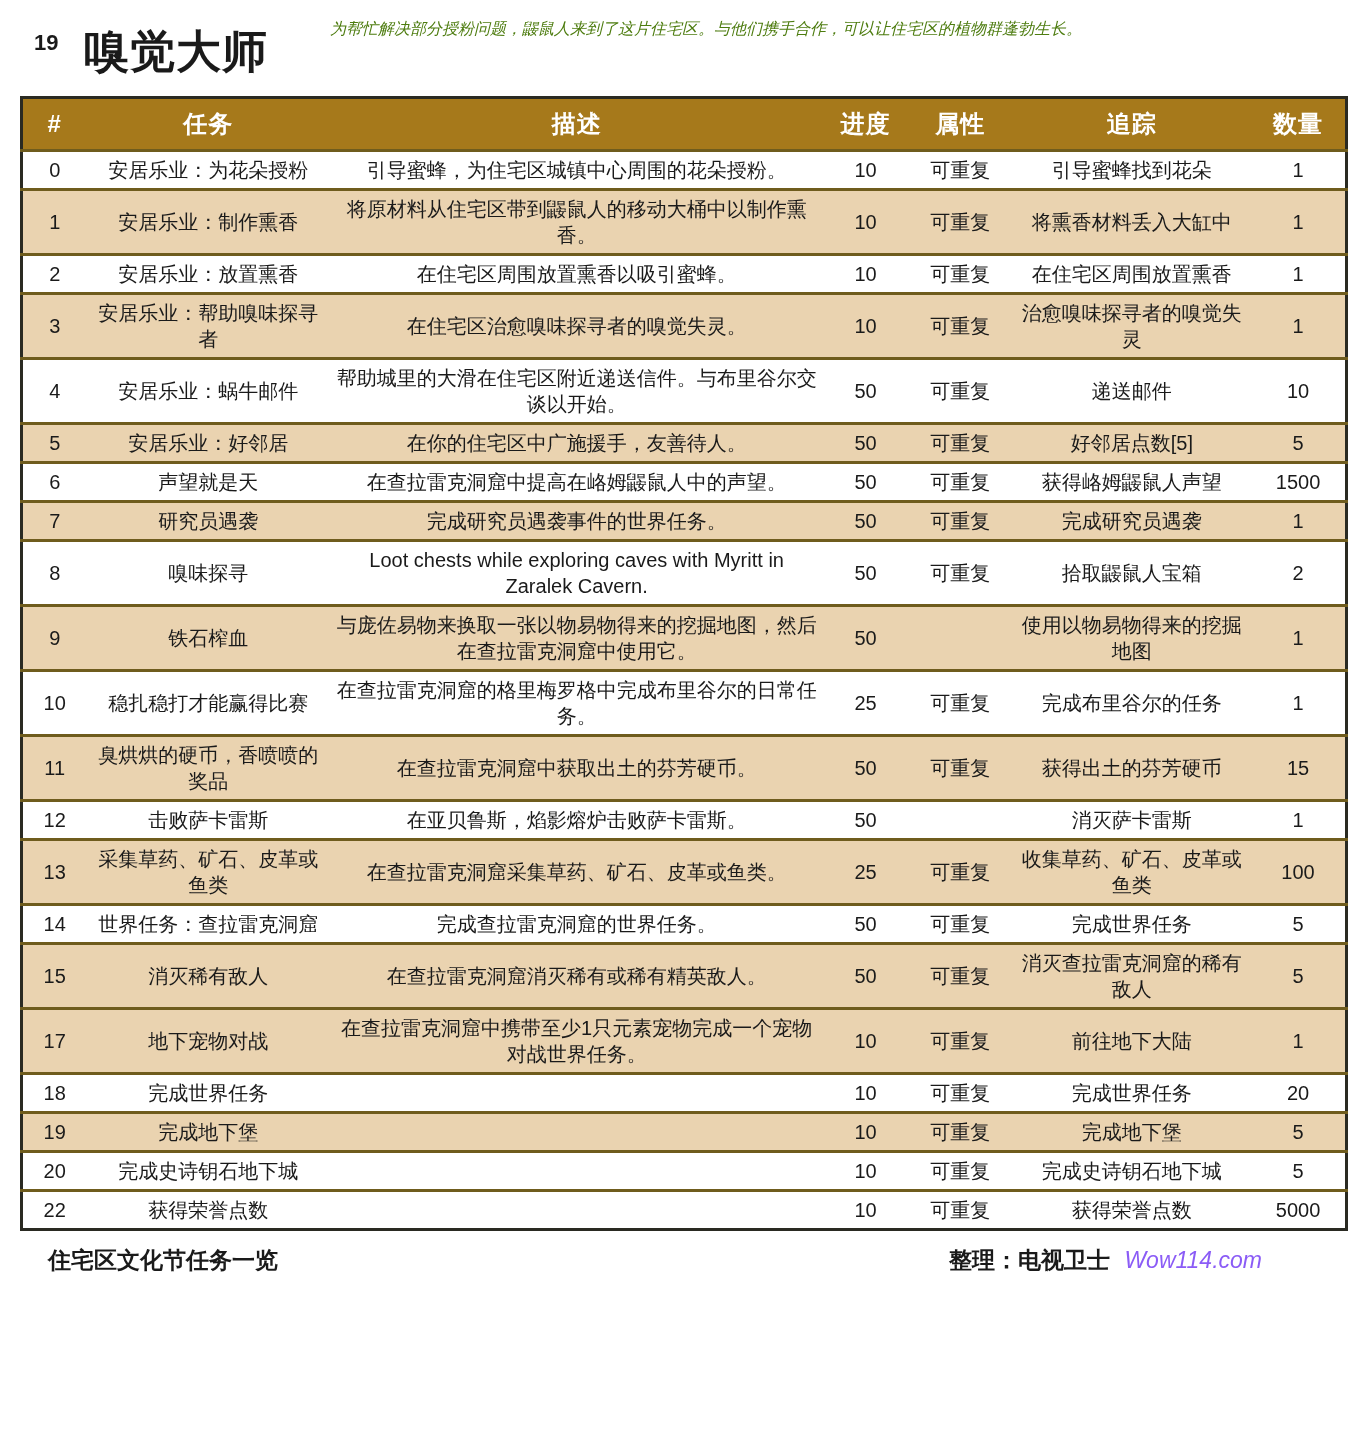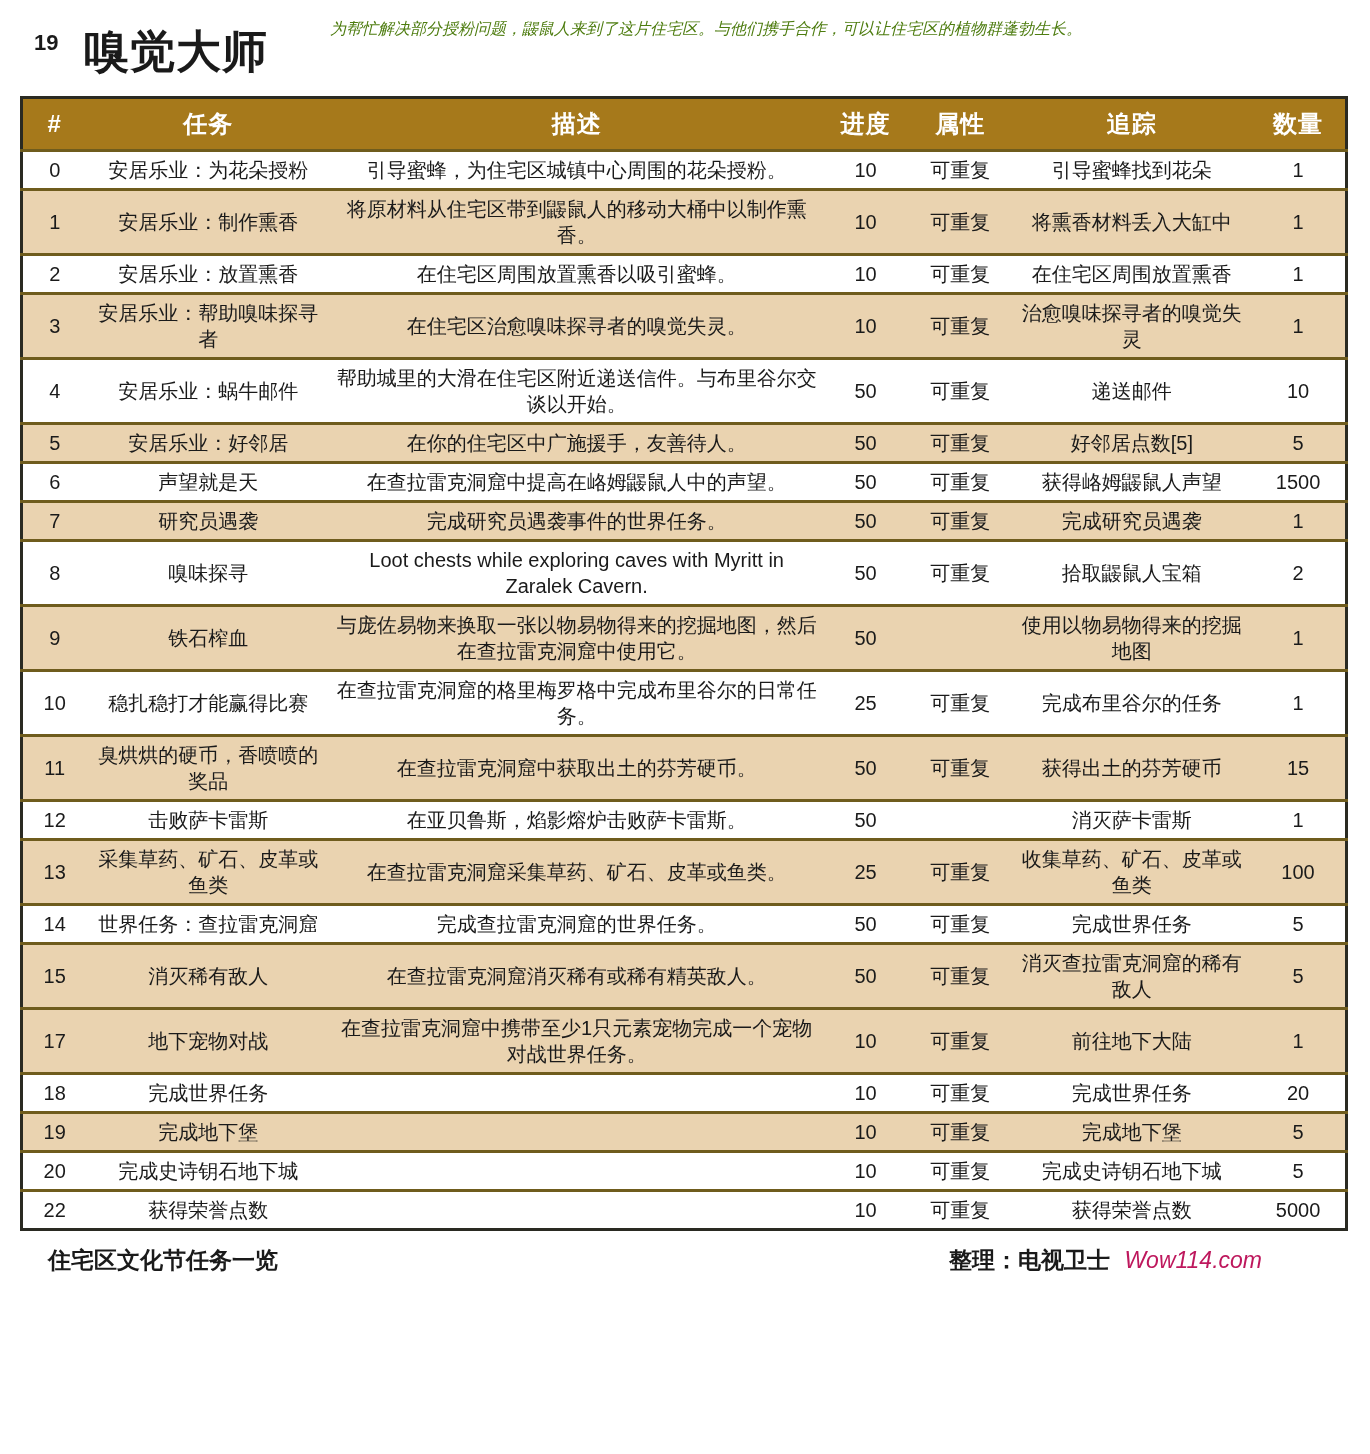--- a/index.html
+++ b/index.html
@@ -90,21 +90,21 @@
   }
   .footer-right {
     font-size: 23px;
     white-space: nowrap;
   }
   .footer-credit { font-weight: bold; margin-top: 40px; }
   .footer-site {
     font-style: italic;
     font-weight: normal;
     margin-left: 8px;
-    color: #be185d;
+    color: #8b5cf6;
     text-decoration: none;
   }
 </style>
 </head>
 <body>
 
 <div class="page">
 
   <div class="header-bar">
     <div class="badge-number">19</div>

